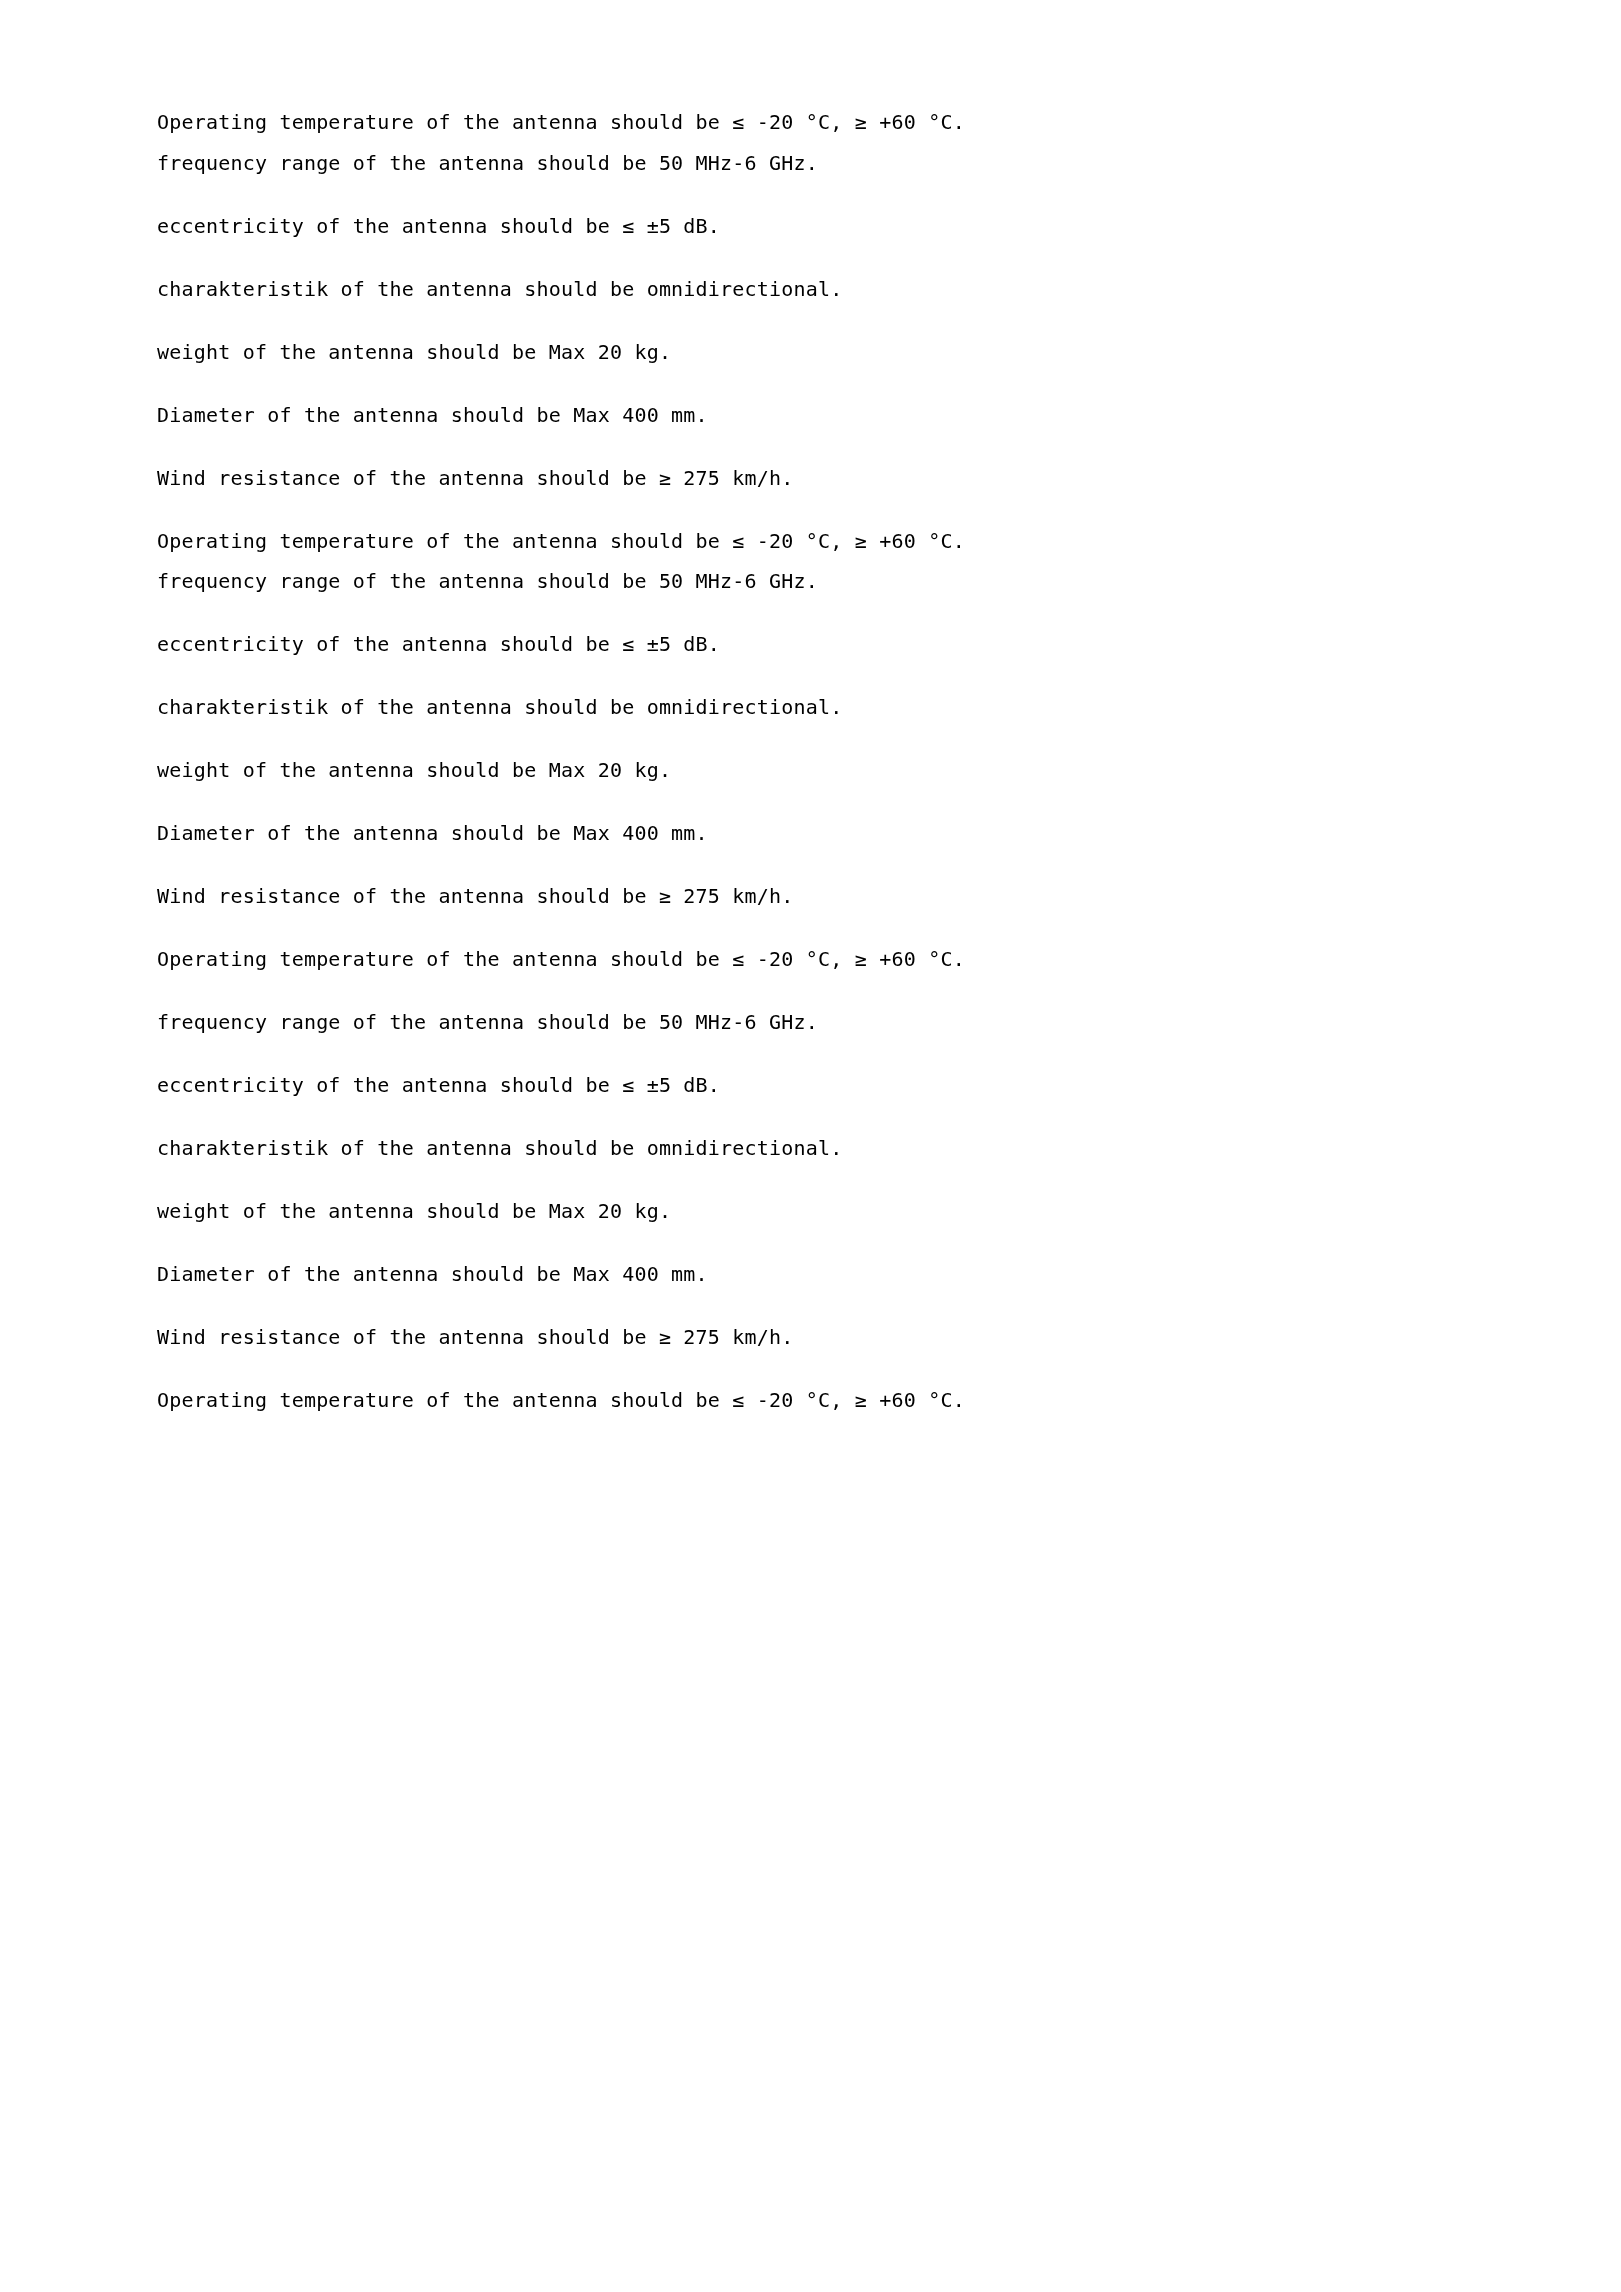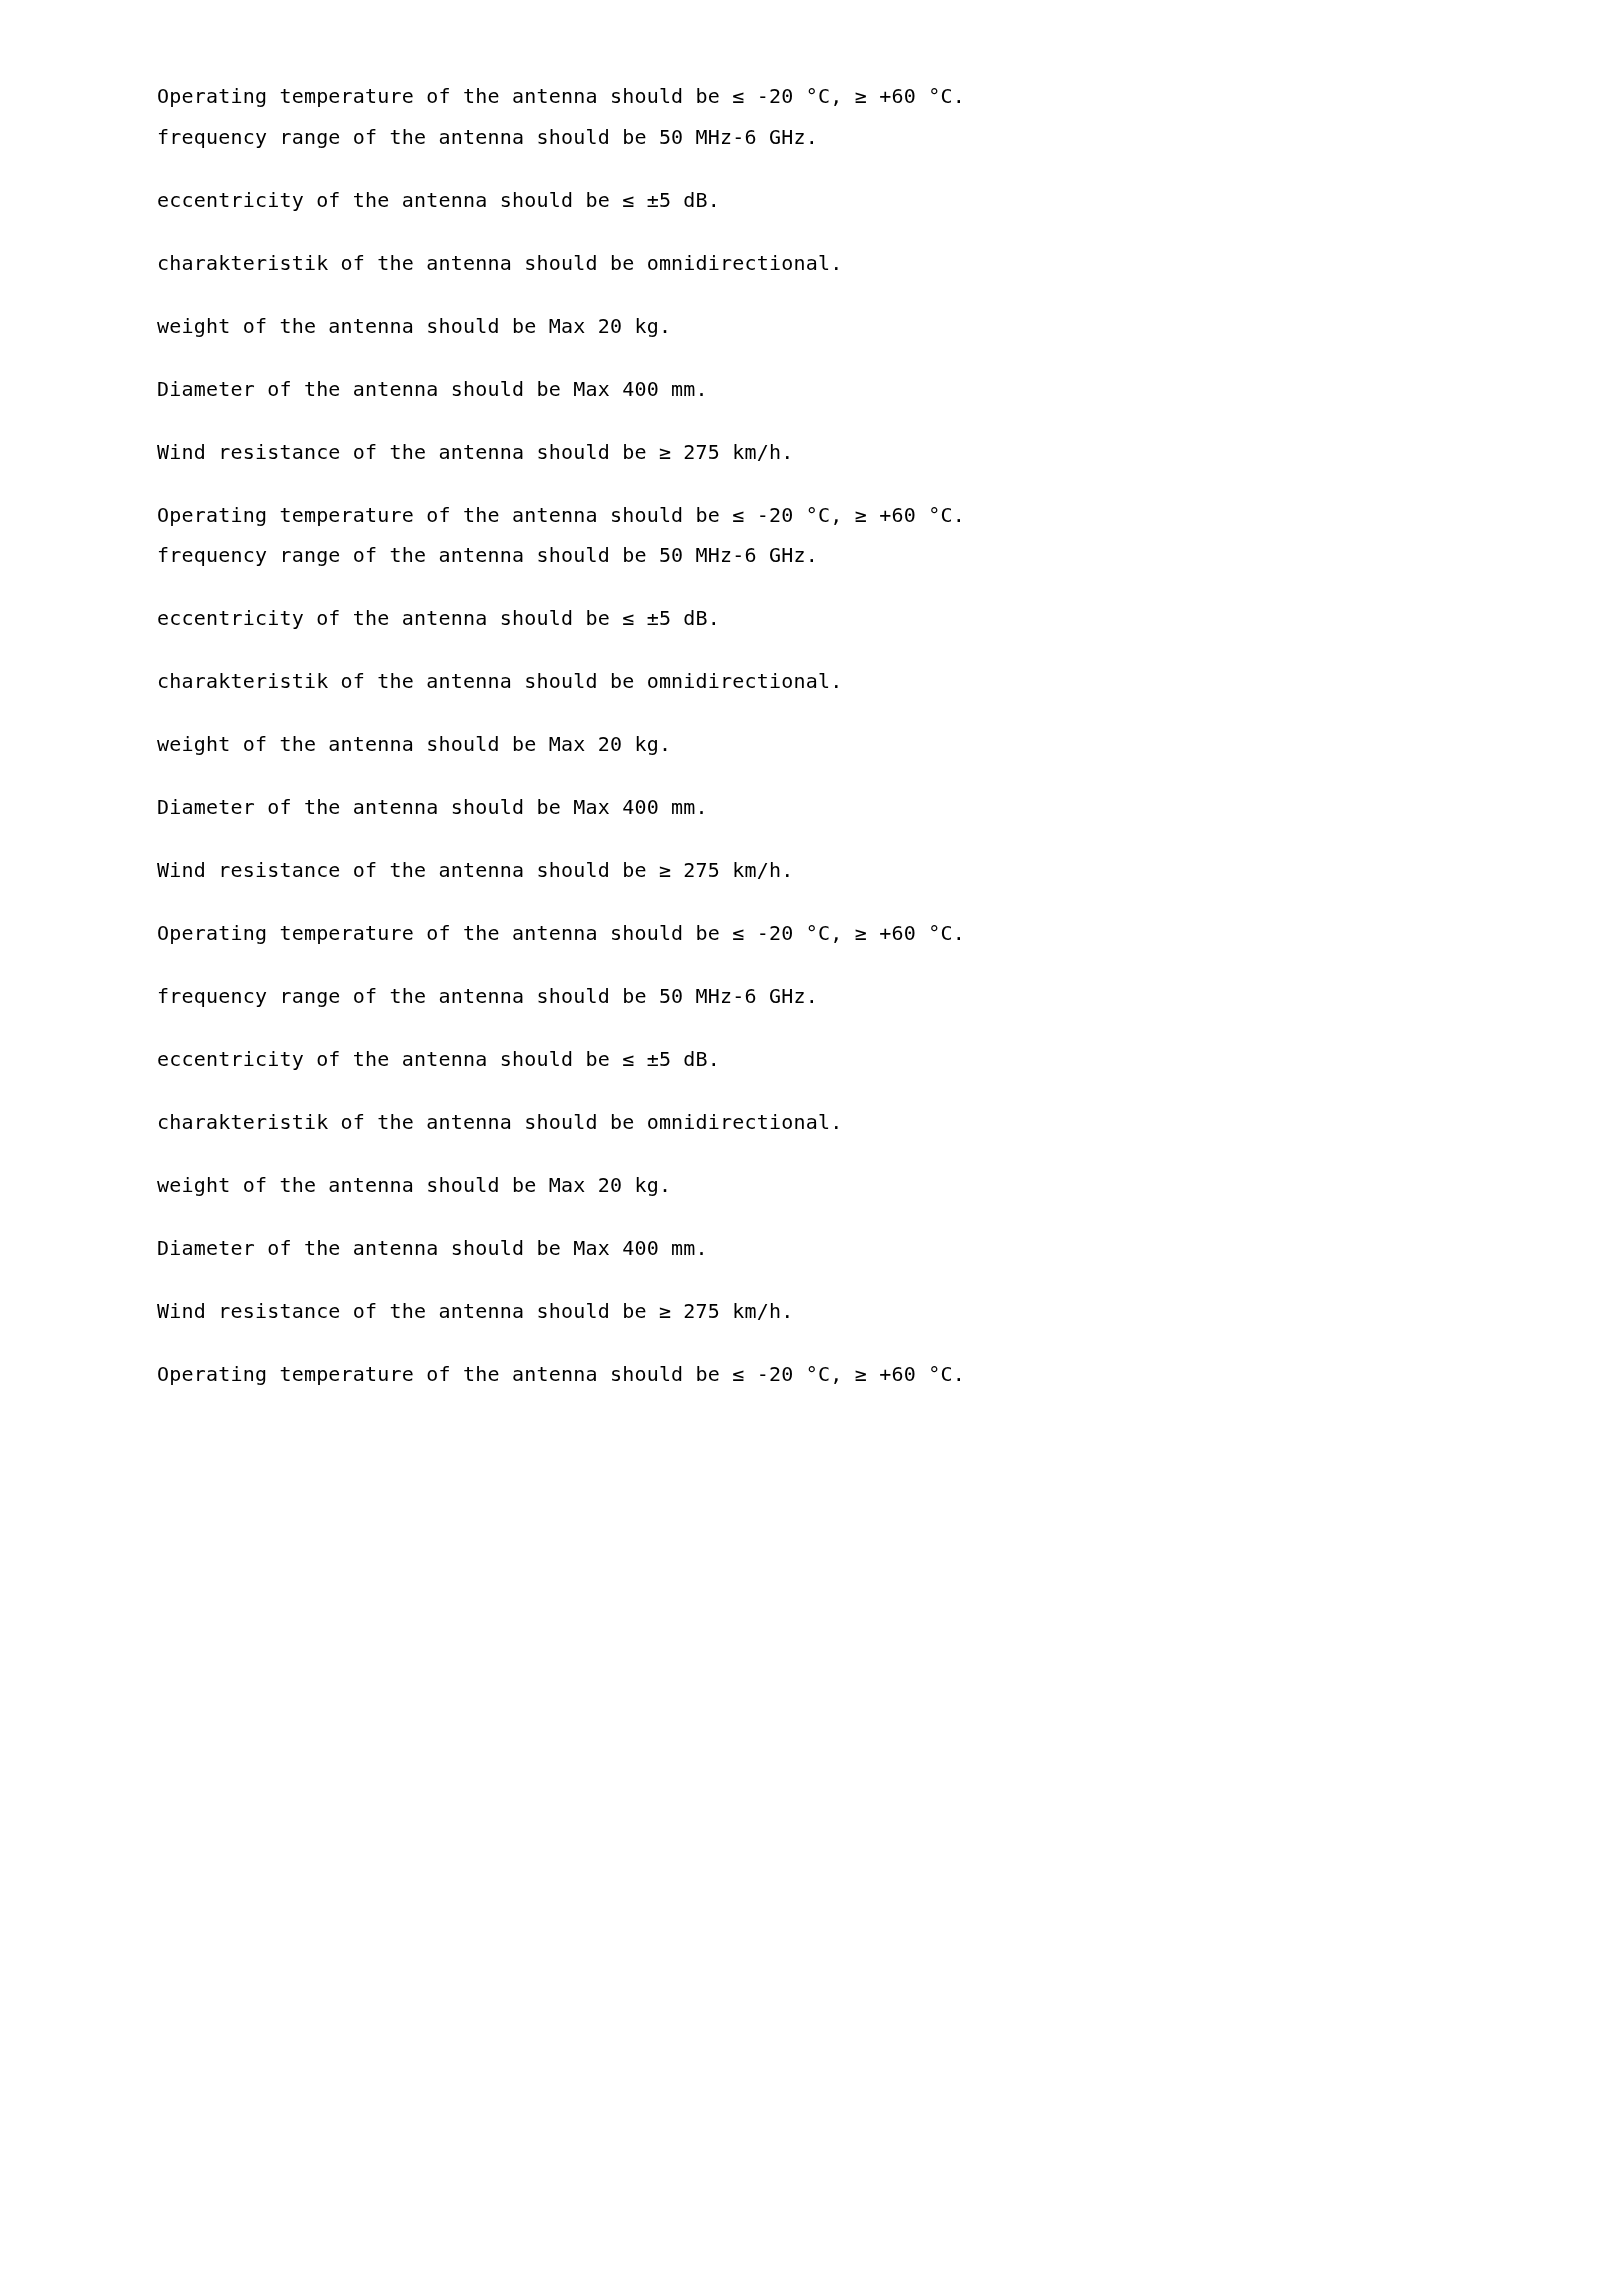--- a/index.html
+++ b/index.html
@@ -6,21 +6,21 @@
     margin: 0;
     padding: 0;
     background: #ffffff;
   }
   .page {
     position: relative;
     width: 1621px;
     height: 2266px;
     background: #ffffff;
     box-sizing: border-box;
-    padding: 86px 157px 0 157px;
+    padding: 112px 157px 0 157px;
     font-family: "DejaVu Sans Mono", "Liberation Mono", monospace;
   }
   .doc-body {
     font-size: 20px;
     line-height: 1.0;
     color: #000000;
     letter-spacing: 0.2px;
   }
   .para {
     margin: 0 0 43px 0;

